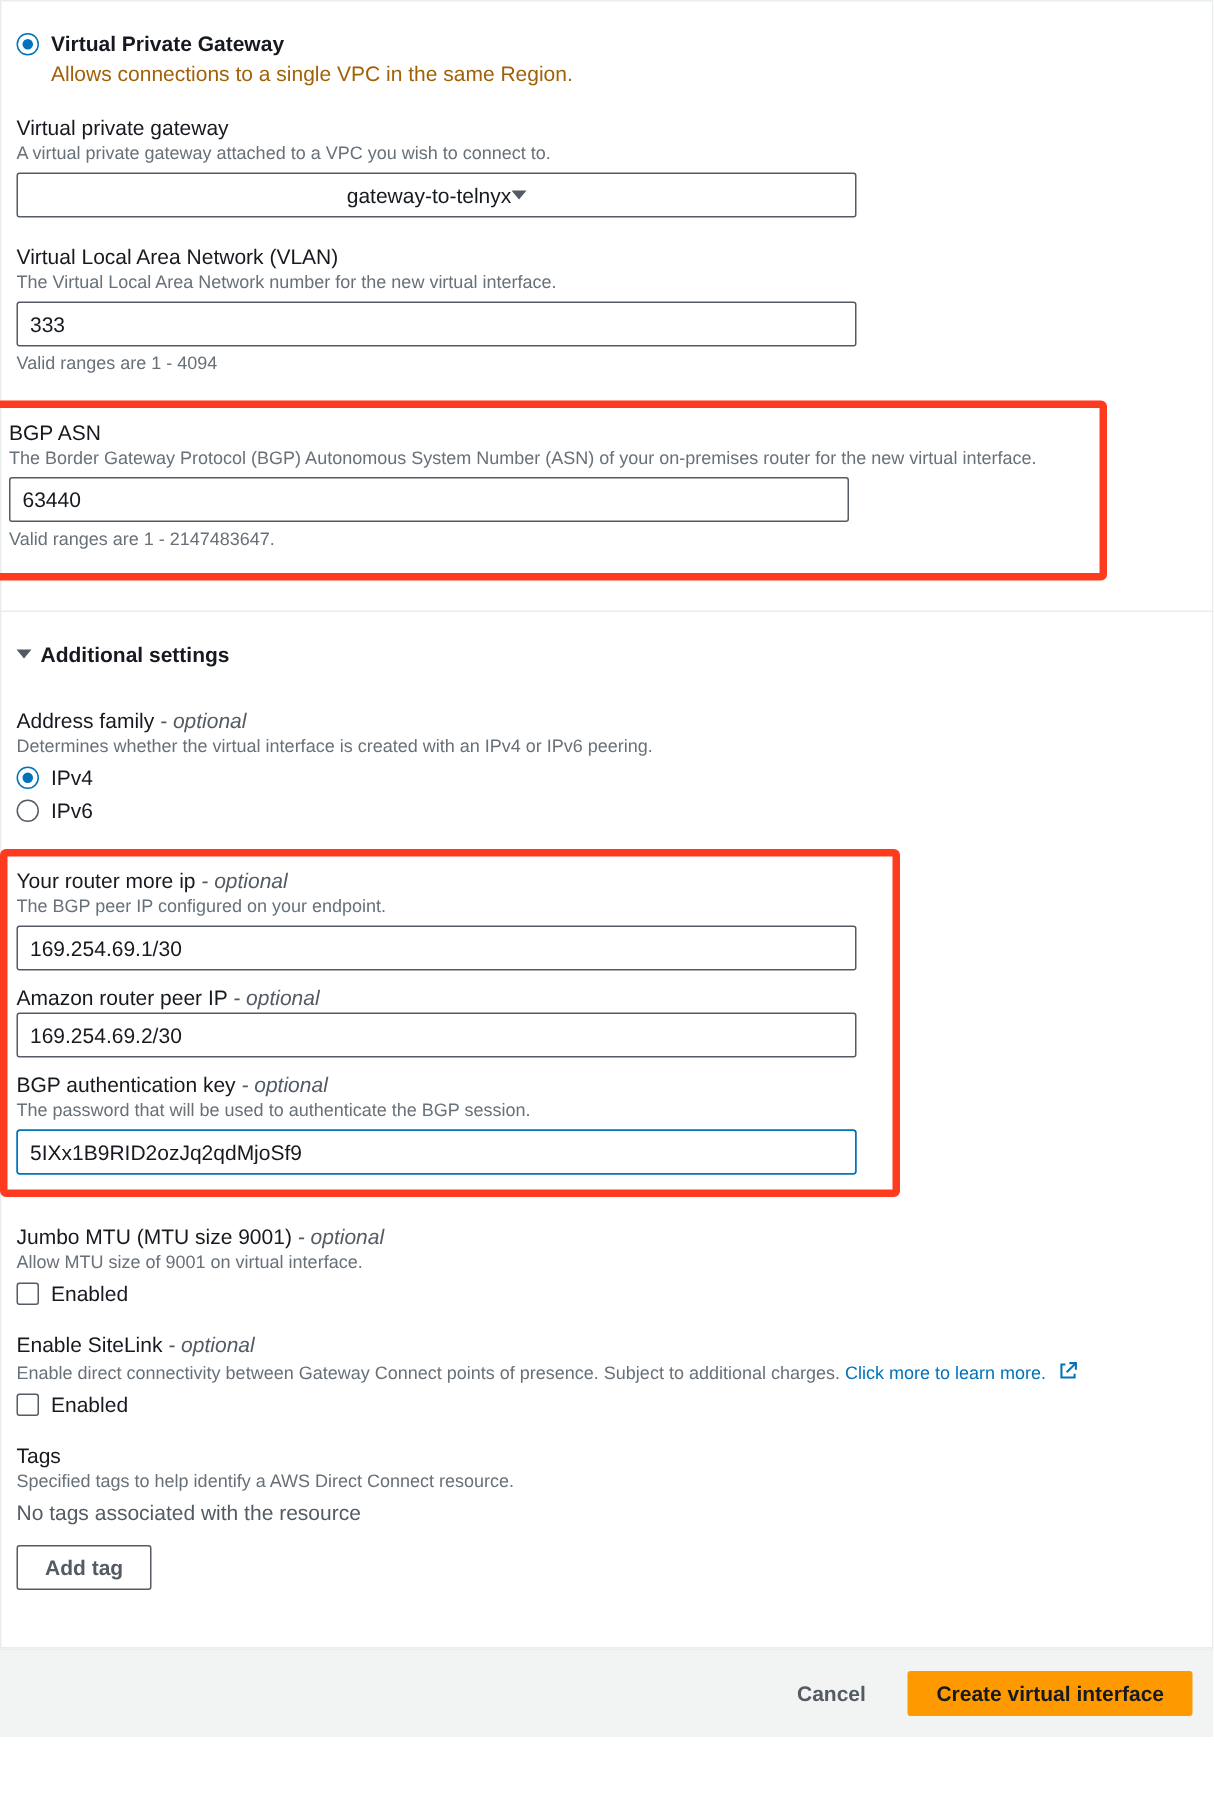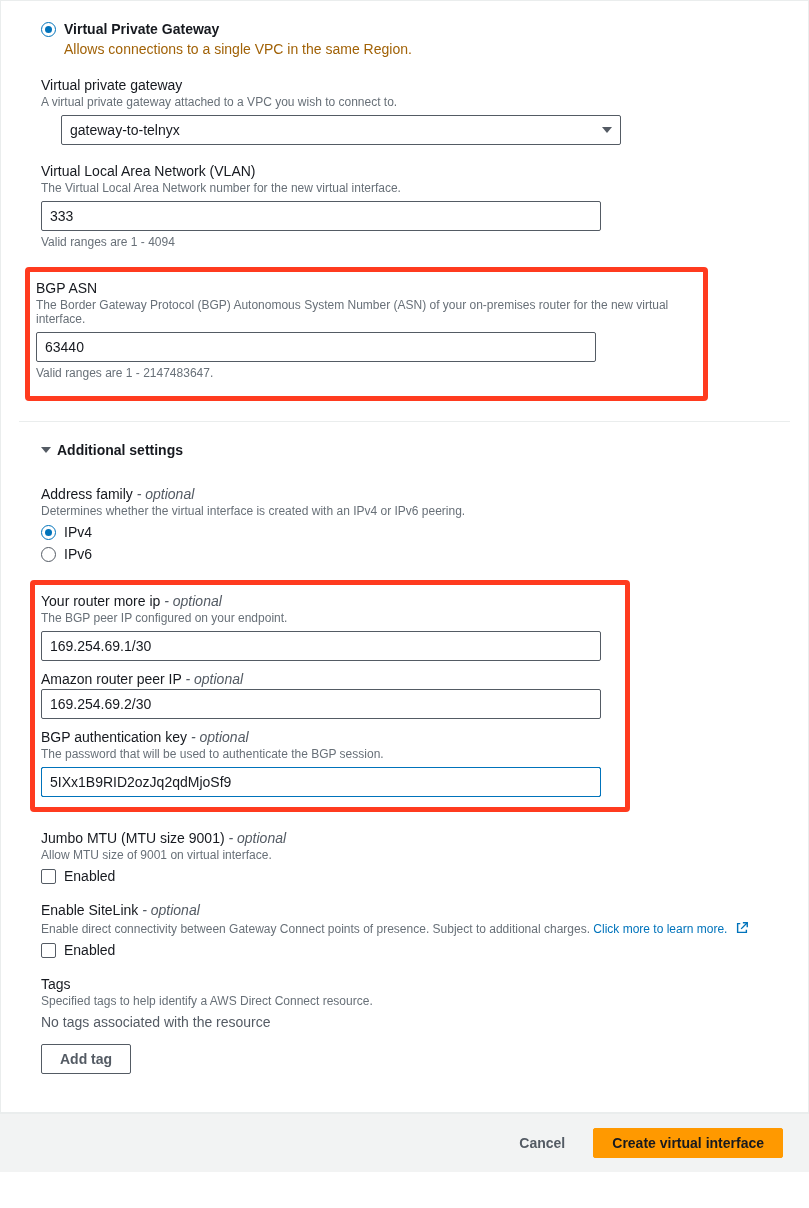--- a/index.html
+++ b/index.html
@@ -9,21 +9,21 @@
     background: #ffffff;
     color: #16191f;
     font-size: 14px;
   }
   .container {
     width: 809px;
     background: #fff;
   }
   .panel {
     border: 1px solid #eaeded;
-    padding: 20px 40px;
+    padding: 20px 10px;
   }
   .radio-row {
     display: flex;
     align-items: center;
     gap: 8px;
     margin-bottom: 4px;
   }
   input[type="radio"] {
     appearance: none;
     -webkit-appearance: none;
@@ -101,23 +101,22 @@
     color: #16191f;
   }
   .text-input.focused {
     outline: 1px solid #0073bb;
     outline-offset: -1px;
     border-color: #0073bb;
   }
   .select-wrap {
     display: flex;
     align-items: center;
-    justify-content: space-between;
-    cursor: pointer;
-    margin-left: 20px;
+    justify-content: center;
+    cursor: pointer;
   }
   .select-caret {
     width: 0;
     height: 0;
     border-left: 5px solid transparent;
     border-right: 5px solid transparent;
     border-top: 6px solid #545b64;
   }
   .highlight-box {
     border: 5px solid #ff3b1f;
@@ -197,21 +196,21 @@
     color: #545b64;
   }
   .btn-primary {
     background: #ff9900;
     border: 1px solid #ff9900;
     color: #16191f;
   }
   .footer {
     background: #f2f3f3;
     border-top: 1px solid #eaeded;
-    padding: 14px 26px;
+    padding: 14px 14px;
     display: flex;
     justify-content: flex-end;
     gap: 10px;
   }
 </style>
 </head>
 <body>
 
 <div class="container">
   <div class="panel">

